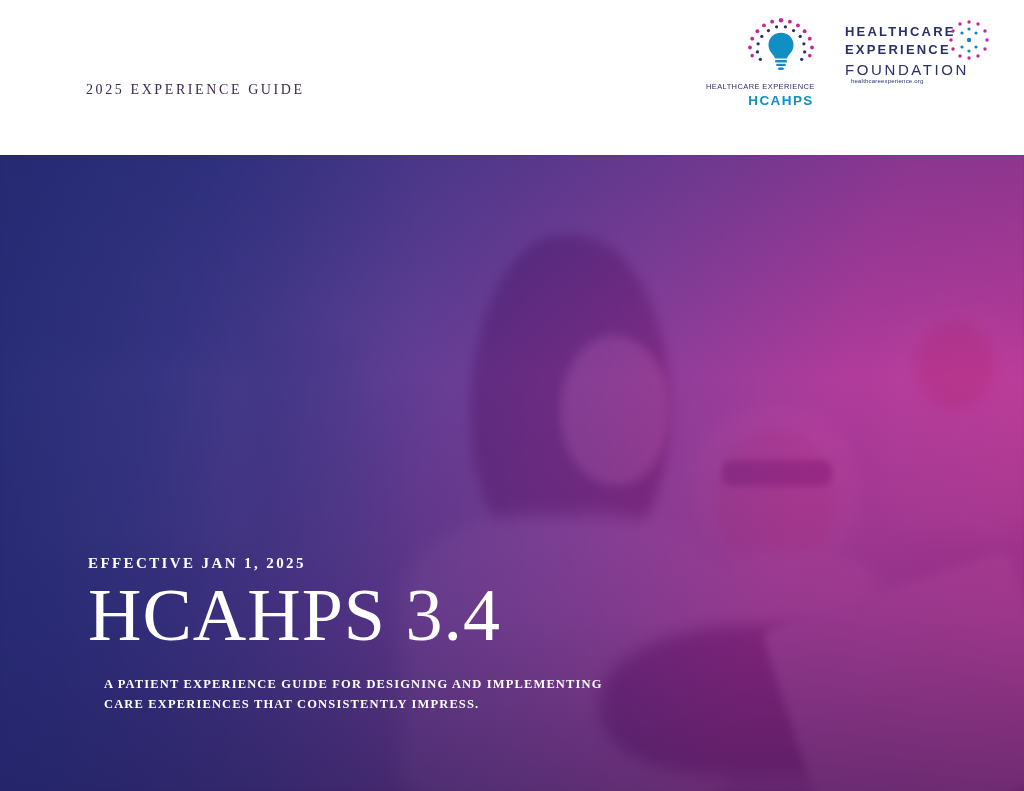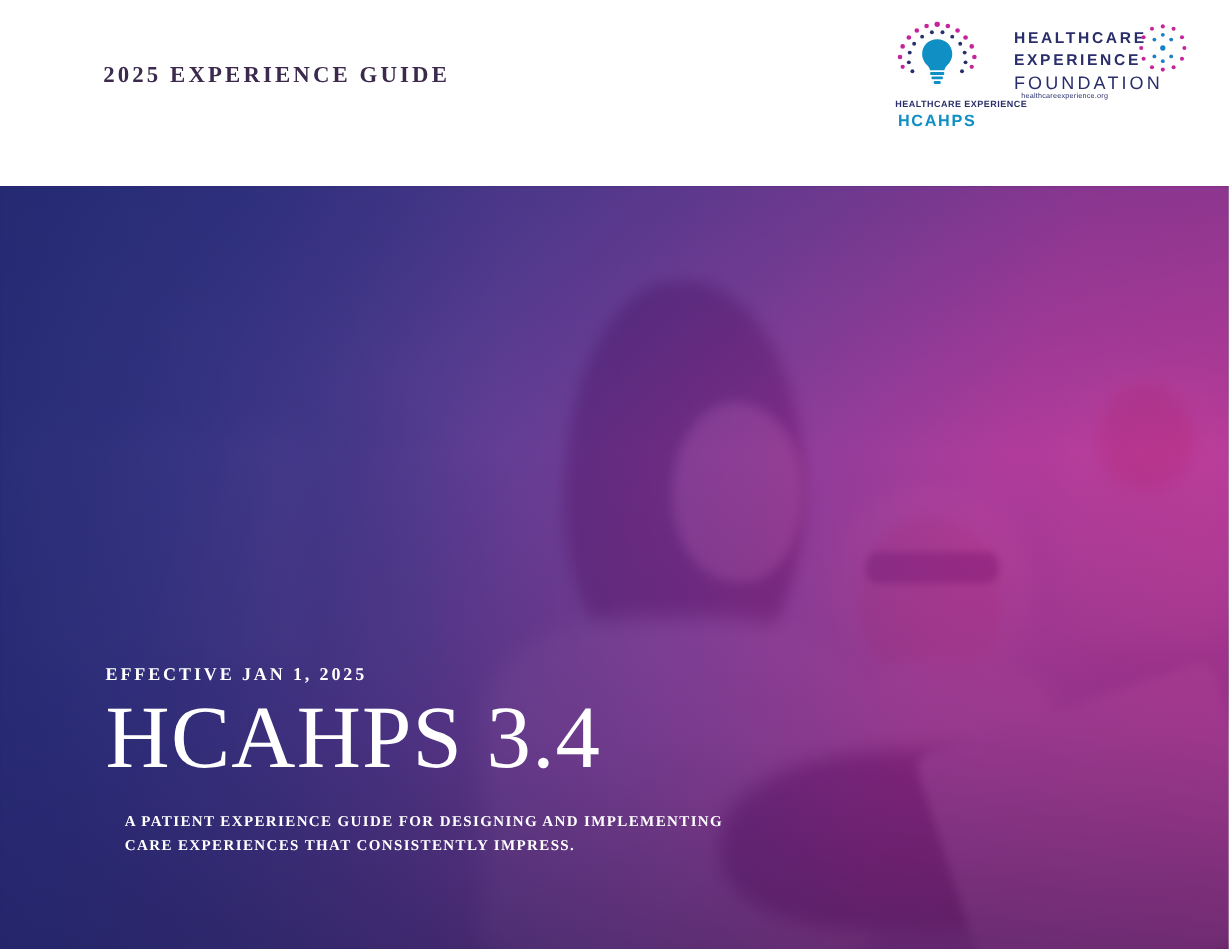--- a/index.html
+++ b/index.html
@@ -28,26 +28,26 @@
     left: 0;
     top: 0;
     width: 1024px;
     height: 155px;
     background: #ffffff;
   }
 
   .header-eyebrow {
     position: absolute;
     left: 86px;
-    top: 52px;
+    top: 82px;
     font-family: "Liberation Serif", serif;
-    font-size: 19px;
+    font-size: 14px;
     letter-spacing: 2.6px;
     color: #3c2a4d;
-    font-weight: 700;
+    font-weight: 400;
     white-space: nowrap;
   }
 
   
   .logo-academy {
     position: absolute;
     left: 706px;
     top: 16px;
     width: 150px;
     height: 104px;
@@ -58,24 +58,24 @@
     top: 2px;
     transform: translateX(-50%);
     width: 74px;
     height: 62px;
   }
   .academy-line1 {
     position: absolute;
     left: 0;
     top: 66px;
     width: 150px;
-    text-align: right;
+    text-align: left;
     font-family: "Liberation Sans", sans-serif;
     font-size: 7.5px;
-    font-weight: 700;
+    font-weight: 400;
     letter-spacing: 0.4px;
     color: #2a2f6b;
   }
   .academy-line2 {
     position: absolute;
     left: 0;
     top: 77px;
     width: 150px;
     text-align: center;
     font-family: "Liberation Sans", sans-serif;
@@ -121,21 +121,21 @@
   }
 
   
   .hero {
     position: absolute;
     left: 0;
     top: 155px;
     width: 1024px;
     height: 636px;
     overflow: hidden;
-    background: #0f172a;
+    background: #be185d;
   }
 
   
   .photo {
     position: absolute;
     inset: 0;
     background:
       radial-gradient(ellipse 200px 160px at 150px 120px, rgba(236,240,244,0.95) 0%, rgba(236,240,244,0) 70%),
       radial-gradient(ellipse 170px 150px at 330px 150px, rgba(222,232,238,0.9) 0%, rgba(222,232,238,0) 72%),
       radial-gradient(ellipse 120px 230px at 70px 330px, rgba(205,216,226,0.85) 0%, rgba(205,216,226,0) 75%),

